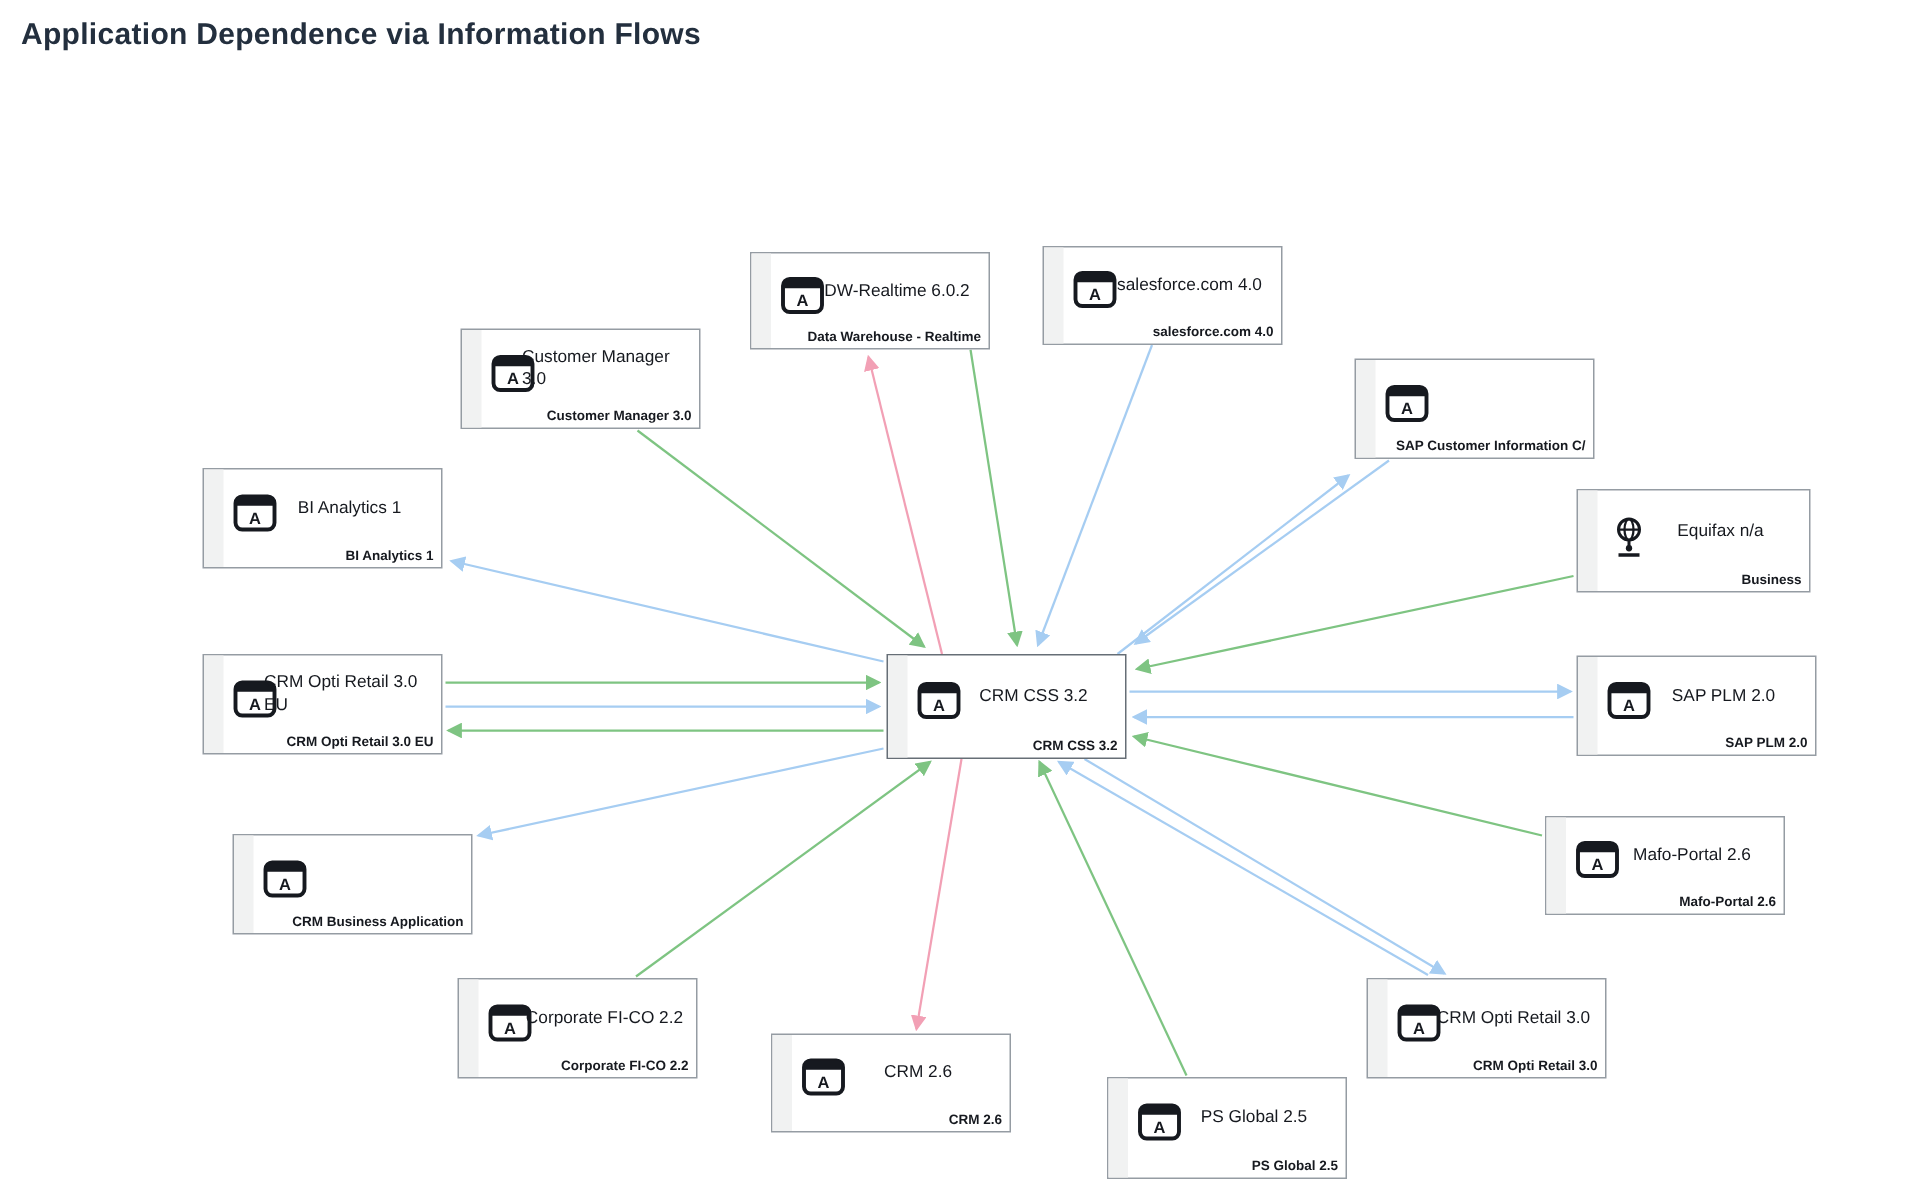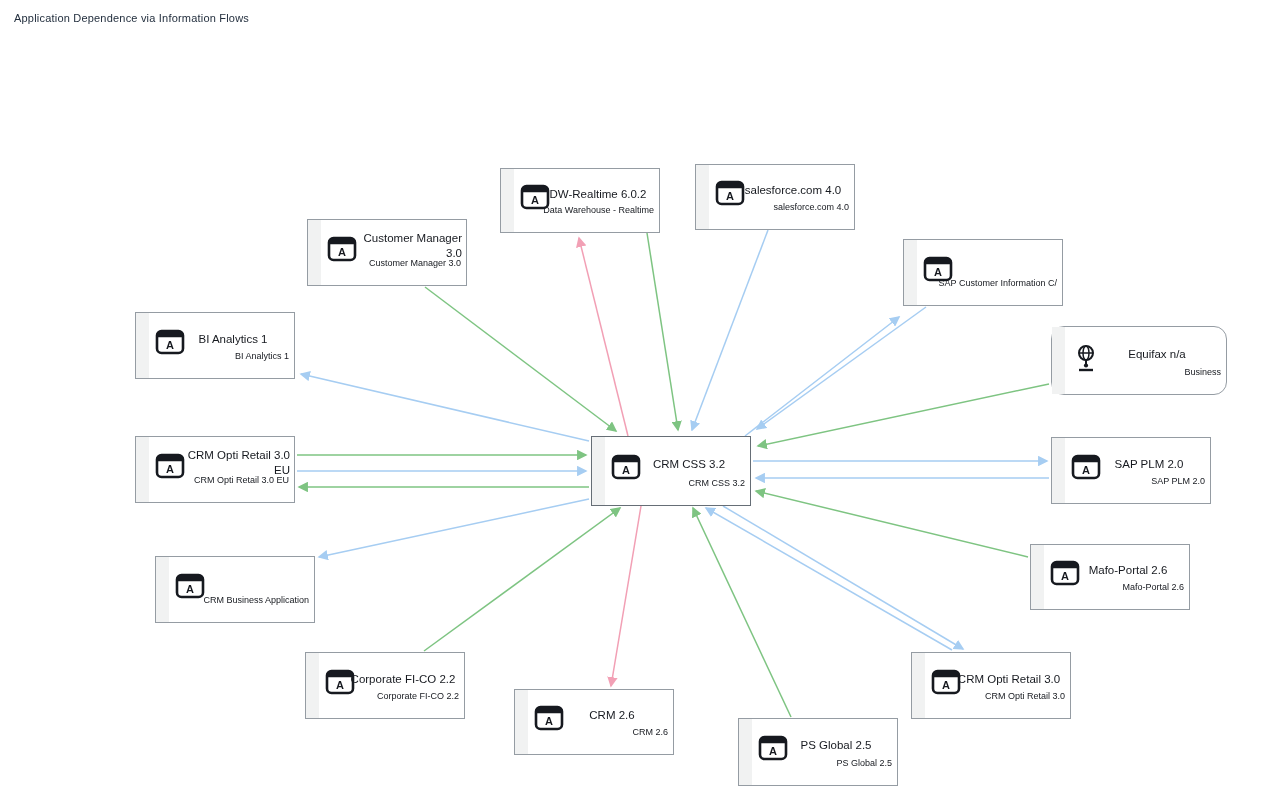--- a/index.html
+++ b/index.html
@@ -1,39 +1,39 @@
 <!DOCTYPE html>
 <html><head>
 <meta charset="utf-8">
 <style>
   html,body { margin:0; padding:0; background:#ffffff; font-family:"Liberation Sans", sans-serif; }
   .stage { position:relative; width:1282px; height:802px; background:#ffffff; overflow:hidden; }
   .page-title {
     position:absolute; left:14px; top:12px;
-    font-size:11px; font-weight:400; color:#232F3E; letter-spacing:0.2px;
+    font-size:20px; font-weight:700; color:#232F3E; letter-spacing:0.2px;
   }
   .flow-layer { position:absolute; left:0; top:0; }
   .node {
     position:absolute; background:#ffffff; box-sizing:border-box;
     border:1px solid #959CA3;
   }
   .node.selected { border:1.5px solid #666E76; }
   .node-strip {
     position:absolute; left:0; top:0; bottom:0; width:13px;
     background:#F1F2F2;
   }
   .node-icon { position:absolute; left:19px; top:calc(50% - 17px); width:30px; height:28px; }
   .node-label {
     position:absolute; left:40px; right:4px; top:5px; bottom:18px;
     display:flex; align-items:center; justify-content:center;
-    text-align:right; font-size:11.5px; color:#16191F; line-height:1.3;
+    text-align:left; font-size:11.5px; color:#16191F; line-height:1.3;
   }
   .node-sublabel {
-    position:absolute; right:5px; bottom:17px;
-    font-size:9px; color:#16191F; white-space:nowrap;
+    position:absolute; right:5px; bottom:3px;
+    font-size:9px; color:#16191F; white-space:nowrap;font-weight:bold;
   }
 </style>
 </head>
 <body>
 
 <div class="stage">
   <div class="page-title">Application Dependence via Information Flows</div>
 
   <svg class="flow-layer" width="1282" height="802" viewBox="0 0 1282 802" xmlns="http://www.w3.org/2000/svg">
     <defs>
@@ -114,21 +114,21 @@
       <div class="node" style="left: 135px; top: 312px; width: 160px; height: 67px;">
         <div class="node-strip"></div>
         <span class="node-icon"><svg width="30" height="26" viewBox="0 0 30 26" fill="none">
             <rect x="2" y="2" width="26" height="22" rx="4.5" stroke="#16191F" stroke-width="2.6"></rect>
             <path d="M6.5 2 H23.5 A4.5 4.5 0 0 1 28 6.5 V8.2 H2 V6.5 A4.5 4.5 0 0 1 6.5 2 Z" fill="#16191F"></path>
             <text x="15" y="20" text-anchor="middle" font-family="Liberation Sans, sans-serif" font-size="11" font-weight="700" fill="#16191F">A</text>
           </svg></span>
         <div class="node-label">BI Analytics 1</div>
         <div class="node-sublabel">BI Analytics 1</div>
       </div>
-      <div class="node" style="left: 1051px; top: 326px; width: 176px; height: 69px; border-radius: 13px;">
+      <div class="node" style="left: 1051px; top: 326px; width: 156px; height: 69px;">
         <div class="node-strip"></div>
         <span class="node-icon"><svg width="30" height="28" viewBox="0 0 30 28" fill="none">
             <circle cx="15" cy="9" r="7" stroke="#16191F" stroke-width="2"></circle>
             <ellipse cx="15" cy="9" rx="3" ry="7" stroke="#16191F" stroke-width="1.5"></ellipse>
             <line x1="8" y1="9" x2="22" y2="9" stroke="#16191F" stroke-width="1.5"></line>
             <line x1="15" y1="16" x2="15" y2="21.5" stroke="#16191F" stroke-width="2"></line>
             <circle cx="15" cy="21.5" r="2.1" fill="#16191F"></circle>
             <line x1="8" y1="26" x2="22" y2="26" stroke="#16191F" stroke-width="2.4"></line>
           </svg></span>
         <div class="node-label">Equifax n/a</div>

